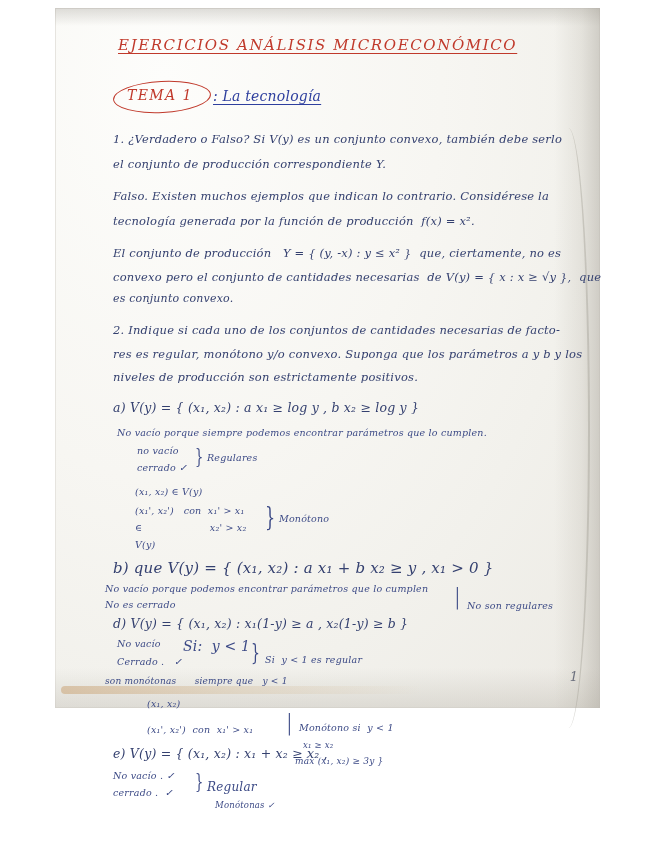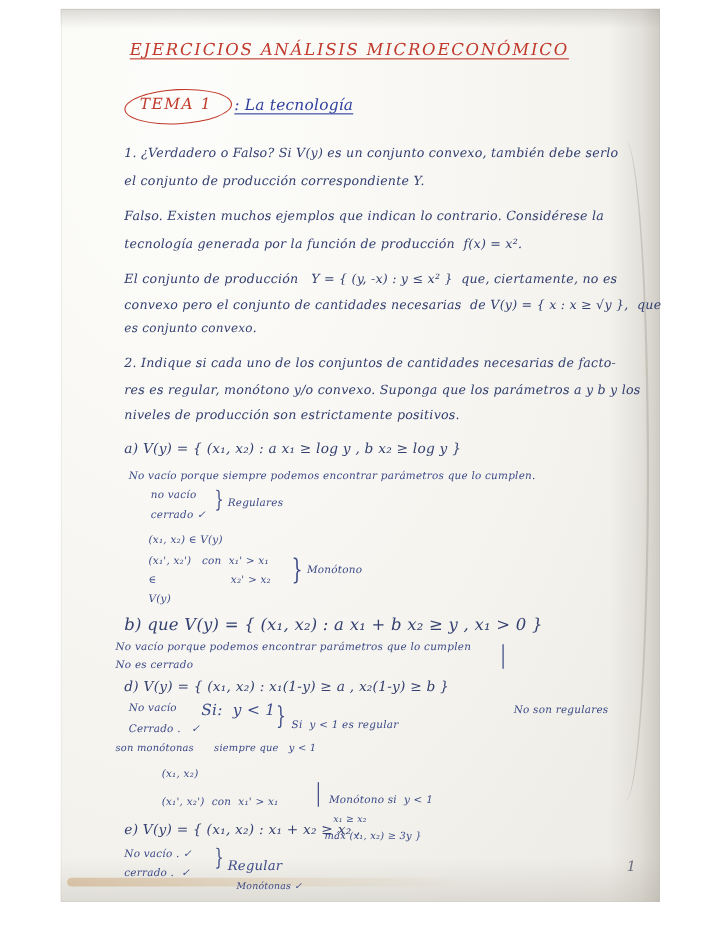--- a/index.html
+++ b/index.html
@@ -20,21 +20,21 @@
     height: 848px;
     background: #ffffff;
   }
 
   
   .scan {
     position: absolute;
     left: 55px;
     top: 8px;
     width: 545px;
-    height: 812px;
+    height: 700px;
     background:
       radial-gradient(ellipse at 20% 10%, #fdfdfb 0%, #f7f6f2 45%, #f2f1ec 70%, #eceae4 100%);
     box-shadow: 0 0 0 1px #e6e4df inset;
   }
   
   .scan-shade-right {
     position: absolute;
     right: 0;
     top: 0;
     width: 46px;
@@ -167,21 +167,21 @@
     <div class="hw ink2" style="left:80px; top:497px; font-size:9.5px;">(x₁', x₂')   con  x₁' &gt; x₁</div>
     <div class="hw ink2" style="left:80px; top:514px; font-size:9.5px;">∈                     x₂' &gt; x₂</div>
     <div class="hw ink2" style="left:80px; top:531px; font-size:9.5px;">V(y)</div>
     <div class="brace" style="left:210px; top:500px; font-size:16px;">}</div>
     <div class="hw ink2" style="left:224px; top:505px; font-size:9.5px;">Monótono</div>
 
     <div class="hw ink" style="left:58px; top:551px; font-size:15px;">b) que V(y) = { (x₁, x₂) : a x₁ + b x₂ ≥ y , x₁ &gt; 0 }</div>
     <div class="hw ink2" style="left:50px; top:575px; font-size:9.5px;">No vacío porque podemos encontrar parámetros que lo cumplen</div>
     <div class="hw ink2" style="left:50px; top:591px; font-size:9.5px;">No es cerrado</div>
     <div class="brace" style="left:400px; top:580px; font-size:14px;">|</div>
-    <div class="hw ink2" style="left:412px; top:592px; font-size:9.5px;margin-top:40px;">No son regulares</div>
+    <div class="hw ink2" style="left:412px; top:592px; font-size:9.5px;">No son regulares</div>
 
     <div class="hw ink" style="left:58px; top:608px; font-size:12.5px;">d) V(y) = { (x₁, x₂) : x₁(1-y) ≥ a , x₂(1-y) ≥ b }</div>
     <div class="hw ink2" style="left:62px; top:630px; font-size:9.5px;">No vacío</div>
     <div class="hw ink2" style="left:128px; top:630px; font-size:14px;">Si:  y &lt; 1</div>
     <div class="hw ink2" style="left:62px; top:648px; font-size:9.5px;">Cerrado .   ✓</div>
     <div class="brace" style="left:196px; top:636px; font-size:14px;">}</div>
     <div class="hw ink2" style="left:210px; top:646px; font-size:9.5px;">Si  y &lt; 1 es regular</div>
     <div class="hw ink2" style="left:50px; top:668px; font-size:9px;">son monótonas      siempre que   y &lt; 1</div>
     <div class="hw ink2" style="left:92px; top:690px; font-size:9.5px;">(x₁, x₂)</div>
     <div class="hw ink2" style="left:92px; top:716px; font-size:9.5px;">(x₁', x₂')  con  x₁' &gt; x₁</div>

